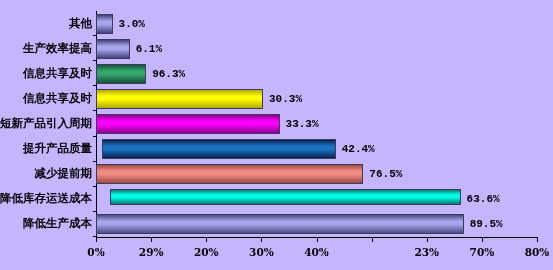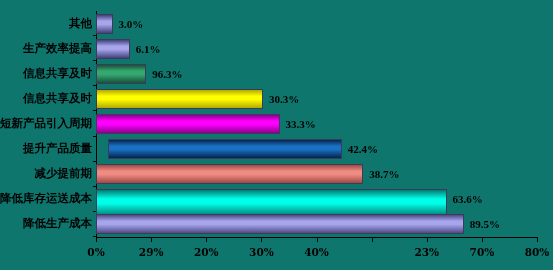--- a/index.html
+++ b/index.html
@@ -1,21 +1,21 @@
 <!DOCTYPE html>
 <html><head>
 <meta charset="utf-8">
 <style>
   html,body{margin:0;padding:0;background:#ffffff;}
   body{
     width:553px;height:270px;overflow:hidden;
     font-family:"Liberation Serif","DejaVu Serif",serif;
     -webkit-font-smoothing:none;
   }
-  #chart-root{position:relative;width:553px;height:270px;background:#0f766e;}
+  #chart-root{position:relative;width:553px;height:270px;background:#c4b5fd;}
 
   
   .cat-label{
     position:absolute;
     right:555px; 
     text-align:right;
     font-weight:bold;
     font-size:11.5px;
     color:#000;
     line-height:1;
@@ -32,21 +32,21 @@
     position:absolute;left:0;top:0;height:100%;
     border:1px solid #3b3b5c;
     box-sizing:border-box;
   }
   .bar-value{
     position:absolute;
     font-weight:bold;
     font-size:11px;
     color:#000;
     white-space:nowrap;
-    font-family:Liberation Serif, serif;
+    font-family:Liberation Mono, monospace;
   }
 
   .tick{position:absolute;background:#000;width:1px;}
   .tick-label{
     position:absolute;
     font-weight:bold;
     font-size:10.5px;
     color:#000;
     text-align:center;
     white-space:nowrap;
@@ -90,31 +90,31 @@
         <div class="bar-row" style="left: 0px; top: 77.8889px; width: 441px; height: 20px;">
           <div class="bar" title="改善客户服务 30.3%" style="width: 167.029px; background: linear-gradient(rgb(178, 168, 0) 0%, rgb(255, 255, 0) 34%, rgb(255, 255, 0) 52%, rgb(178, 168, 0) 100%);"></div>
           <div class="bar-value" style="left: 173.029px; top: 4px;">30.3%</div>
         </div>
         <div class="axis-line" style="left: -3px; top: 99.4444px; width: 3px; height: 1px;"></div>
         <div class="bar-row" style="left: 0px; top: 103px; width: 441px; height: 20px;">
           <div class="bar" title="缩短新产品引入周期 33.3%" style="width: 183.566px; background: linear-gradient(rgb(140, 0, 140) 0%, rgb(255, 0, 255) 34%, rgb(255, 0, 255) 52%, rgb(140, 0, 140) 100%);"></div>
           <div class="bar-value" style="left: 189.566px; top: 4px;">33.3%</div>
         </div>
         <div class="axis-line" style="left: -3px; top: 124.556px; width: 3px; height: 1px;"></div>
-        <div class="bar-row" style="left: 12px; top: 128.111px; width: 441px; height: 20px;">
+        <div class="bar-row" style="left: 6px; top: 128.111px; width: 441px; height: 20px;">
           <div class="bar" title="提升产品质量 42.4%" style="width: 233.73px; background: linear-gradient(rgb(6, 35, 79) 0%, rgb(26, 114, 196) 34%, rgb(26, 114, 196) 52%, rgb(6, 35, 79) 100%);"></div>
           <div class="bar-value" style="left: 239.73px; top: 4px;">42.4%</div>
         </div>
         <div class="axis-line" style="left: -3px; top: 149.667px; width: 3px; height: 1px;"></div>
         <div class="bar-row" style="left: 0px; top: 153.222px; width: 441px; height: 20px;">
           <div class="bar" title="减少提前期 48.5%" style="width: 267.356px; background: linear-gradient(rgb(158, 74, 68) 0%, rgb(240, 140, 132) 34%, rgb(240, 140, 132) 52%, rgb(158, 74, 68) 100%);"></div>
-          <div class="bar-value" style="left: 273.356px; top: 4px;">38.7%</div>
+          <div class="bar-value" style="left: 273.356px; top: 4px;">76.5%</div>
         </div>
         <div class="axis-line" style="left: -3px; top: 174.778px; width: 3px; height: 1px;"></div>
-        <div class="bar-row" style="left: 0px; top: 178.333px; width: 441px; height: 28px;">
+        <div class="bar-row" style="left: 14px; top: 178.333px; width: 441px; height: 16px;">
           <div class="bar" title="降低库存运送成本 63.6%" style="width: 350.595px; background: linear-gradient(rgb(4, 122, 114) 0%, rgb(0, 255, 232) 34%, rgb(0, 255, 232) 52%, rgb(4, 122, 114) 100%);"></div>
           <div class="bar-value" style="left: 356.595px; top: 4px;">63.6%</div>
         </div>
         <div class="axis-line" style="left: -3px; top: 199.889px; width: 3px; height: 1px;"></div>
         <div class="bar-row" style="left: 0px; top: 203.444px; width: 441px; height: 20px;">
           <div class="bar" title="降低生产成本 66.7%" style="width: 367.684px; background: linear-gradient(rgb(77, 75, 134) 0%, rgb(167, 165, 236) 34%, rgb(167, 165, 236) 52%, rgb(77, 75, 134) 100%);"></div>
           <div class="bar-value" style="left: 373.684px; top: 4px;">89.5%</div>
         </div>
         <div class="axis-line" style="left: -3px; top: 225px; width: 3px; height: 1px;"></div>
       </div>

